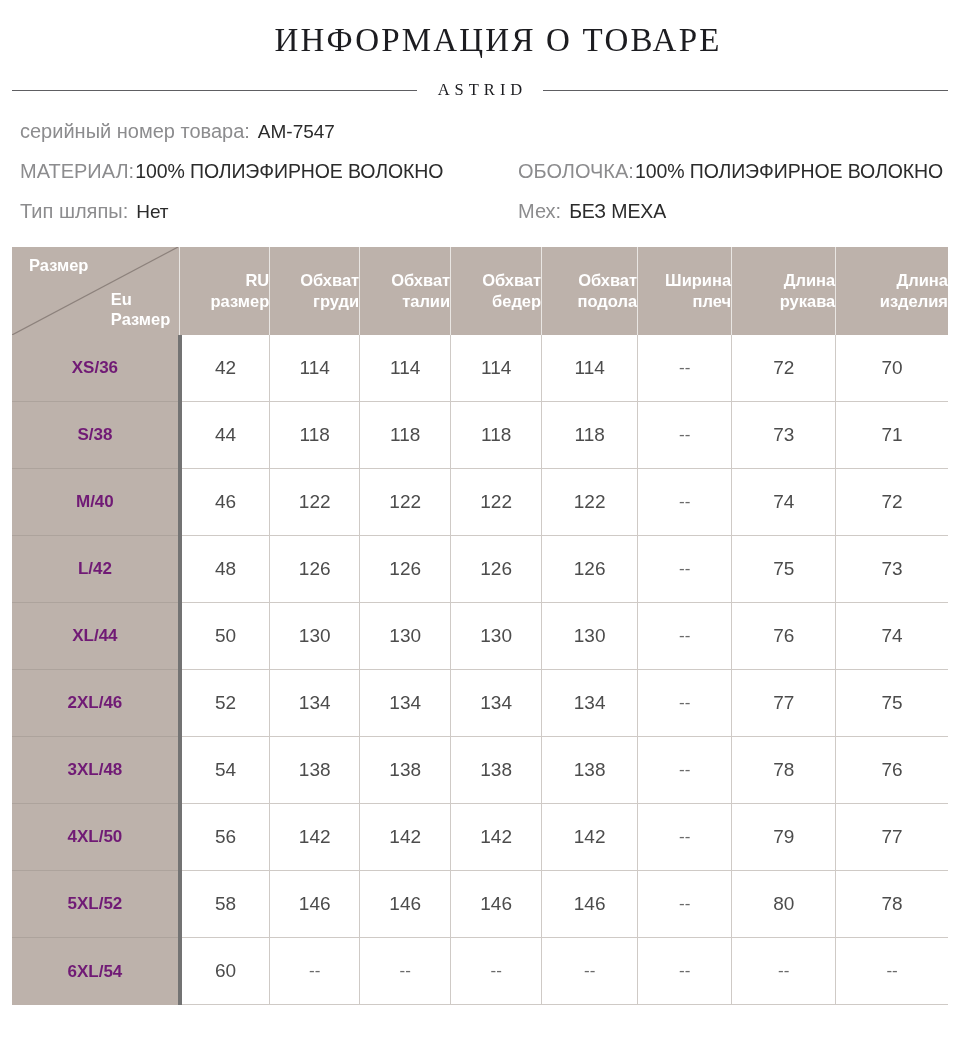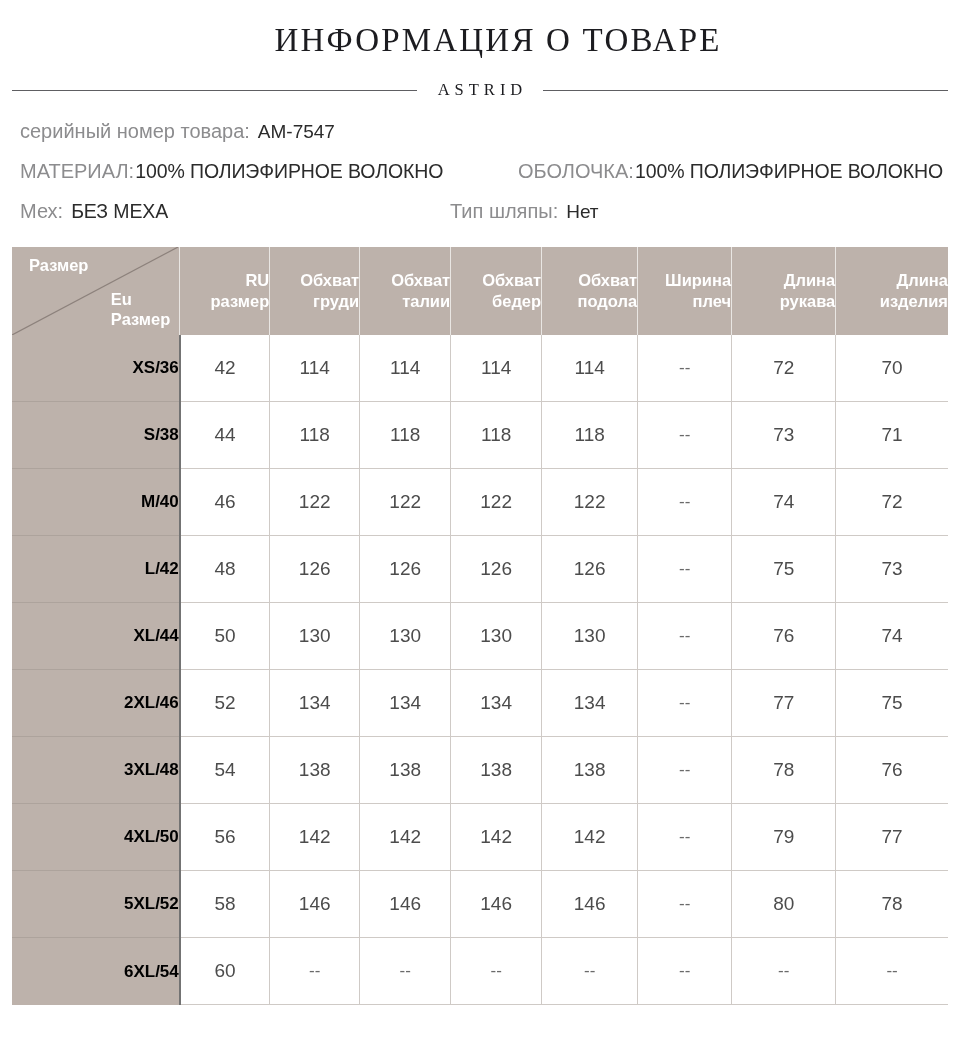--- a/index.html
+++ b/index.html
@@ -167,41 +167,41 @@
     color: #fff;
     font-weight: bold;
     font-size: 16.5px;
     line-height: 1.18;
     text-align: left;
   }
 
   
   td.rowlabel {
     background: #bdb2ab;
-    color: #000000;
+    color: #701a75;
     font-weight: bold;
     font-size: 17px;
-    text-align: right;
+    text-align: center;
     height: 66px;
     vertical-align: middle;
     border-bottom: 1px solid #ada39c;
   }
   tr.last-row td.rowlabel { border-bottom: none; }
 
   td.cell {
     background: #ffffff;
     color: #4c4c4c;
     font-size: 19px;
     text-align: center;
     height: 66px;
     vertical-align: middle;
     border-bottom: 1px solid #cfcac6;
     border-right: 1px solid #cfcac6;
   }
-  td.cell.first-data { border-left: 2px solid #737373; }
+  td.cell.first-data { border-left: 4px solid #737373; }
   td.cell:last-child { border-right: none; }
   td.dash { color: #6a6a6a; font-size: 17px; }
 </style>
 </head>
 <body>
 
 <div class="page">
 
   <div class="title">ИНФОРМАЦИЯ О ТОВАРЕ</div>
 
@@ -225,27 +225,27 @@
         <span class="lbl">МАТЕРИАЛ:</span>
         <span class="val caps tight">100% ПОЛИЭФИРНОЕ ВОЛОКНО</span>
       </div>
       <div class="info-cell right">
         <span class="lbl">ОБОЛОЧКА:</span>
         <span class="val caps tight">100% ПОЛИЭФИРНОЕ ВОЛОКНО</span>
       </div>
     </div>
 
     <div class="info-row">
+      <div class="info-cell left">
+        <span class="lbl">Тип шляпы:</span>
+        <span class="val gap">Нет</span>
+      </div>
       <div class="info-cell right">
         <span class="lbl">Мех:</span>
         <span class="val caps gap">БЕЗ МЕХА</span>
-      </div>
-      <div class="info-cell left">
-        <span class="lbl">Тип шляпы:</span>
-        <span class="val gap">Нет</span>
       </div>
     </div>
 
   </div>
 
   <div class="table-wrap">
     <table class="size-table">
       <colgroup>
         <col class="c-label">
           <col class="c-ru">

